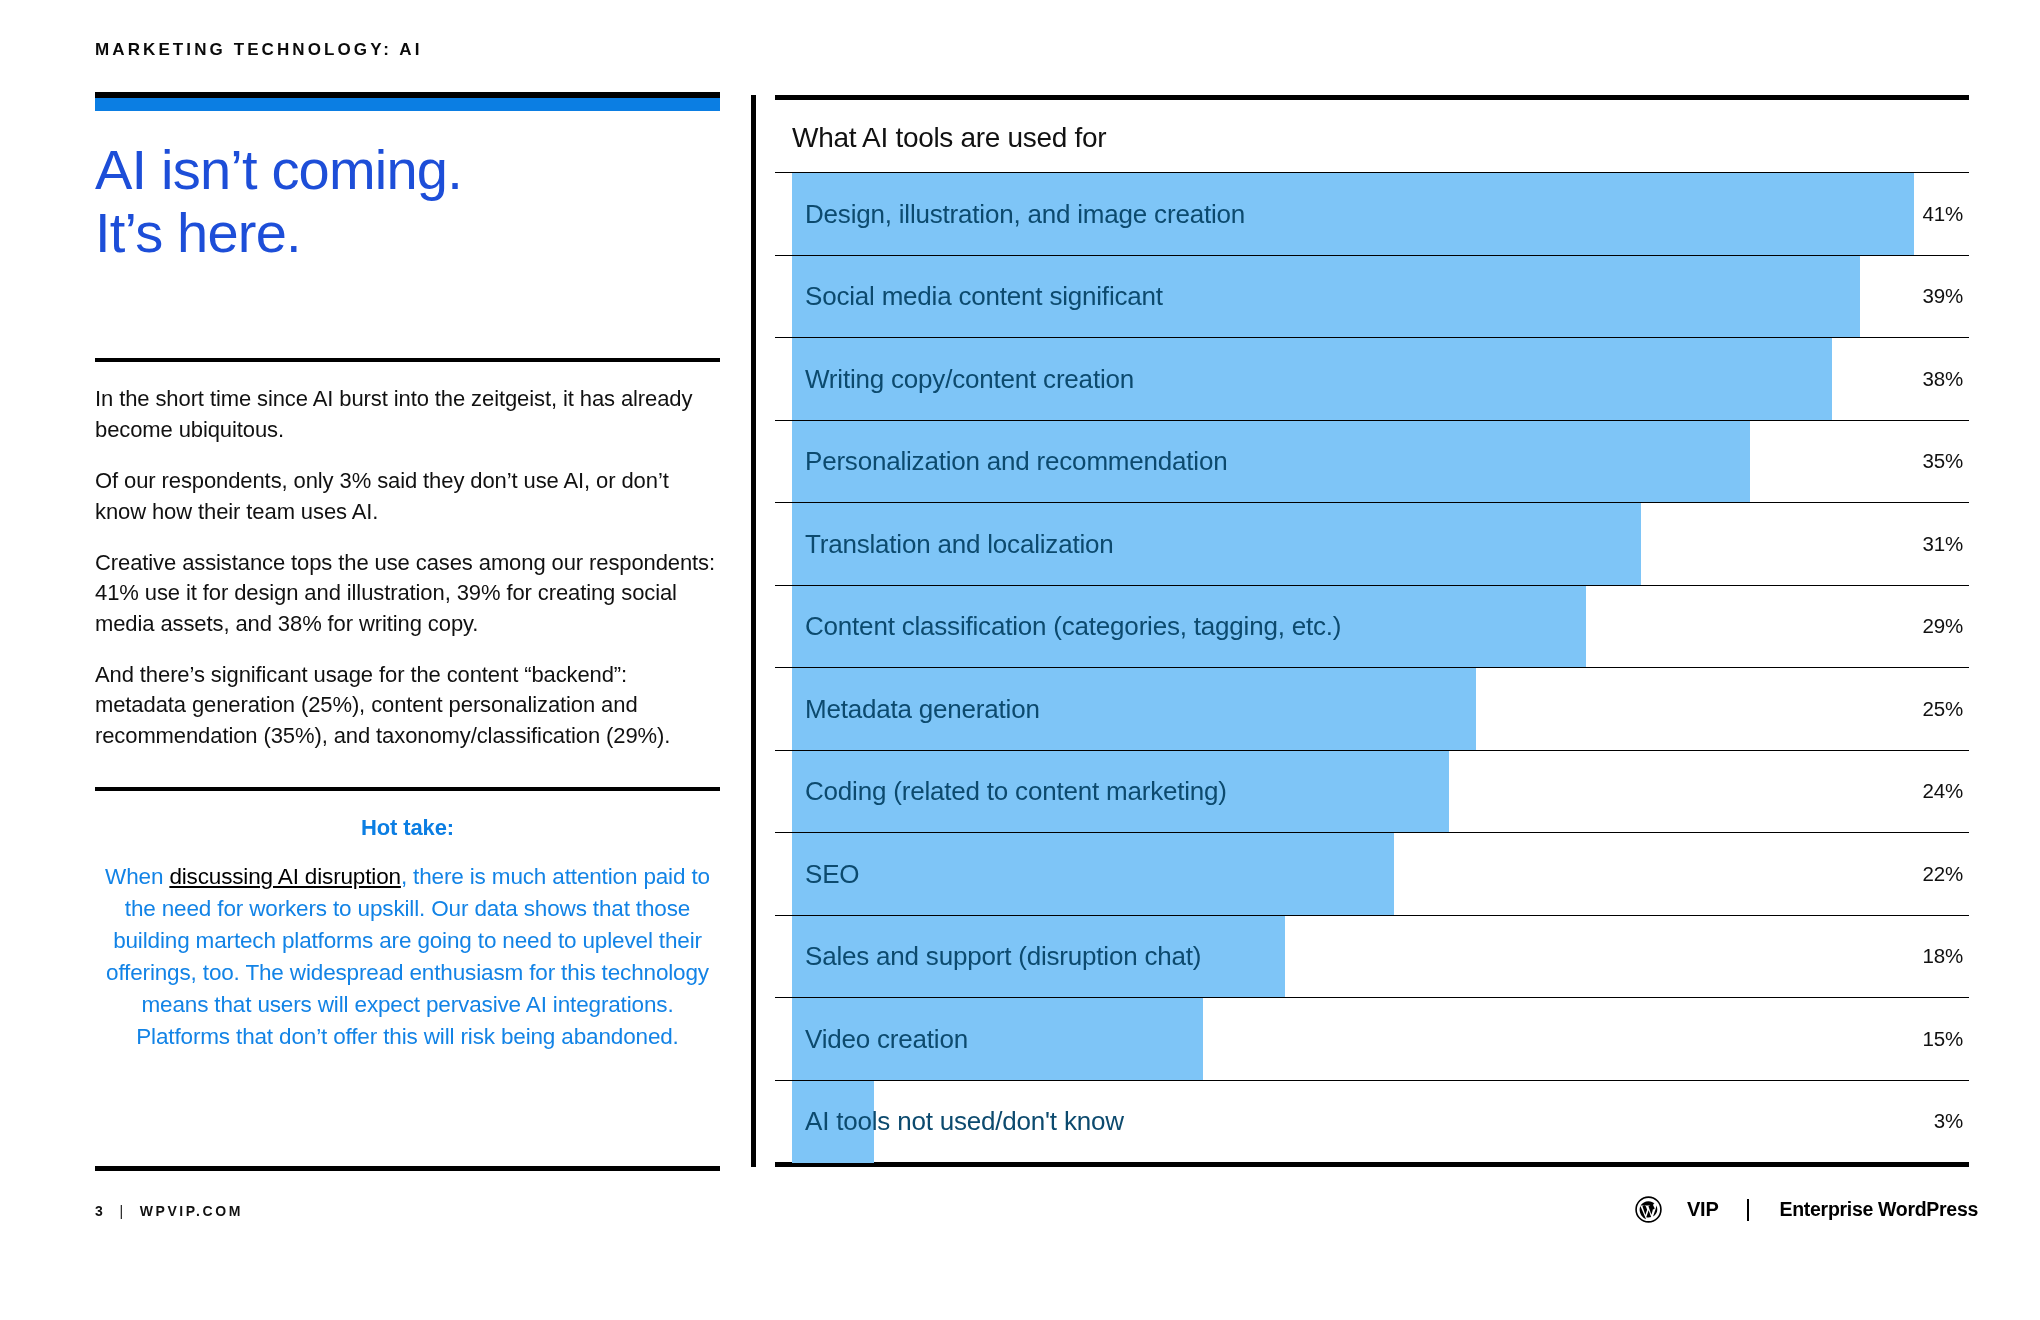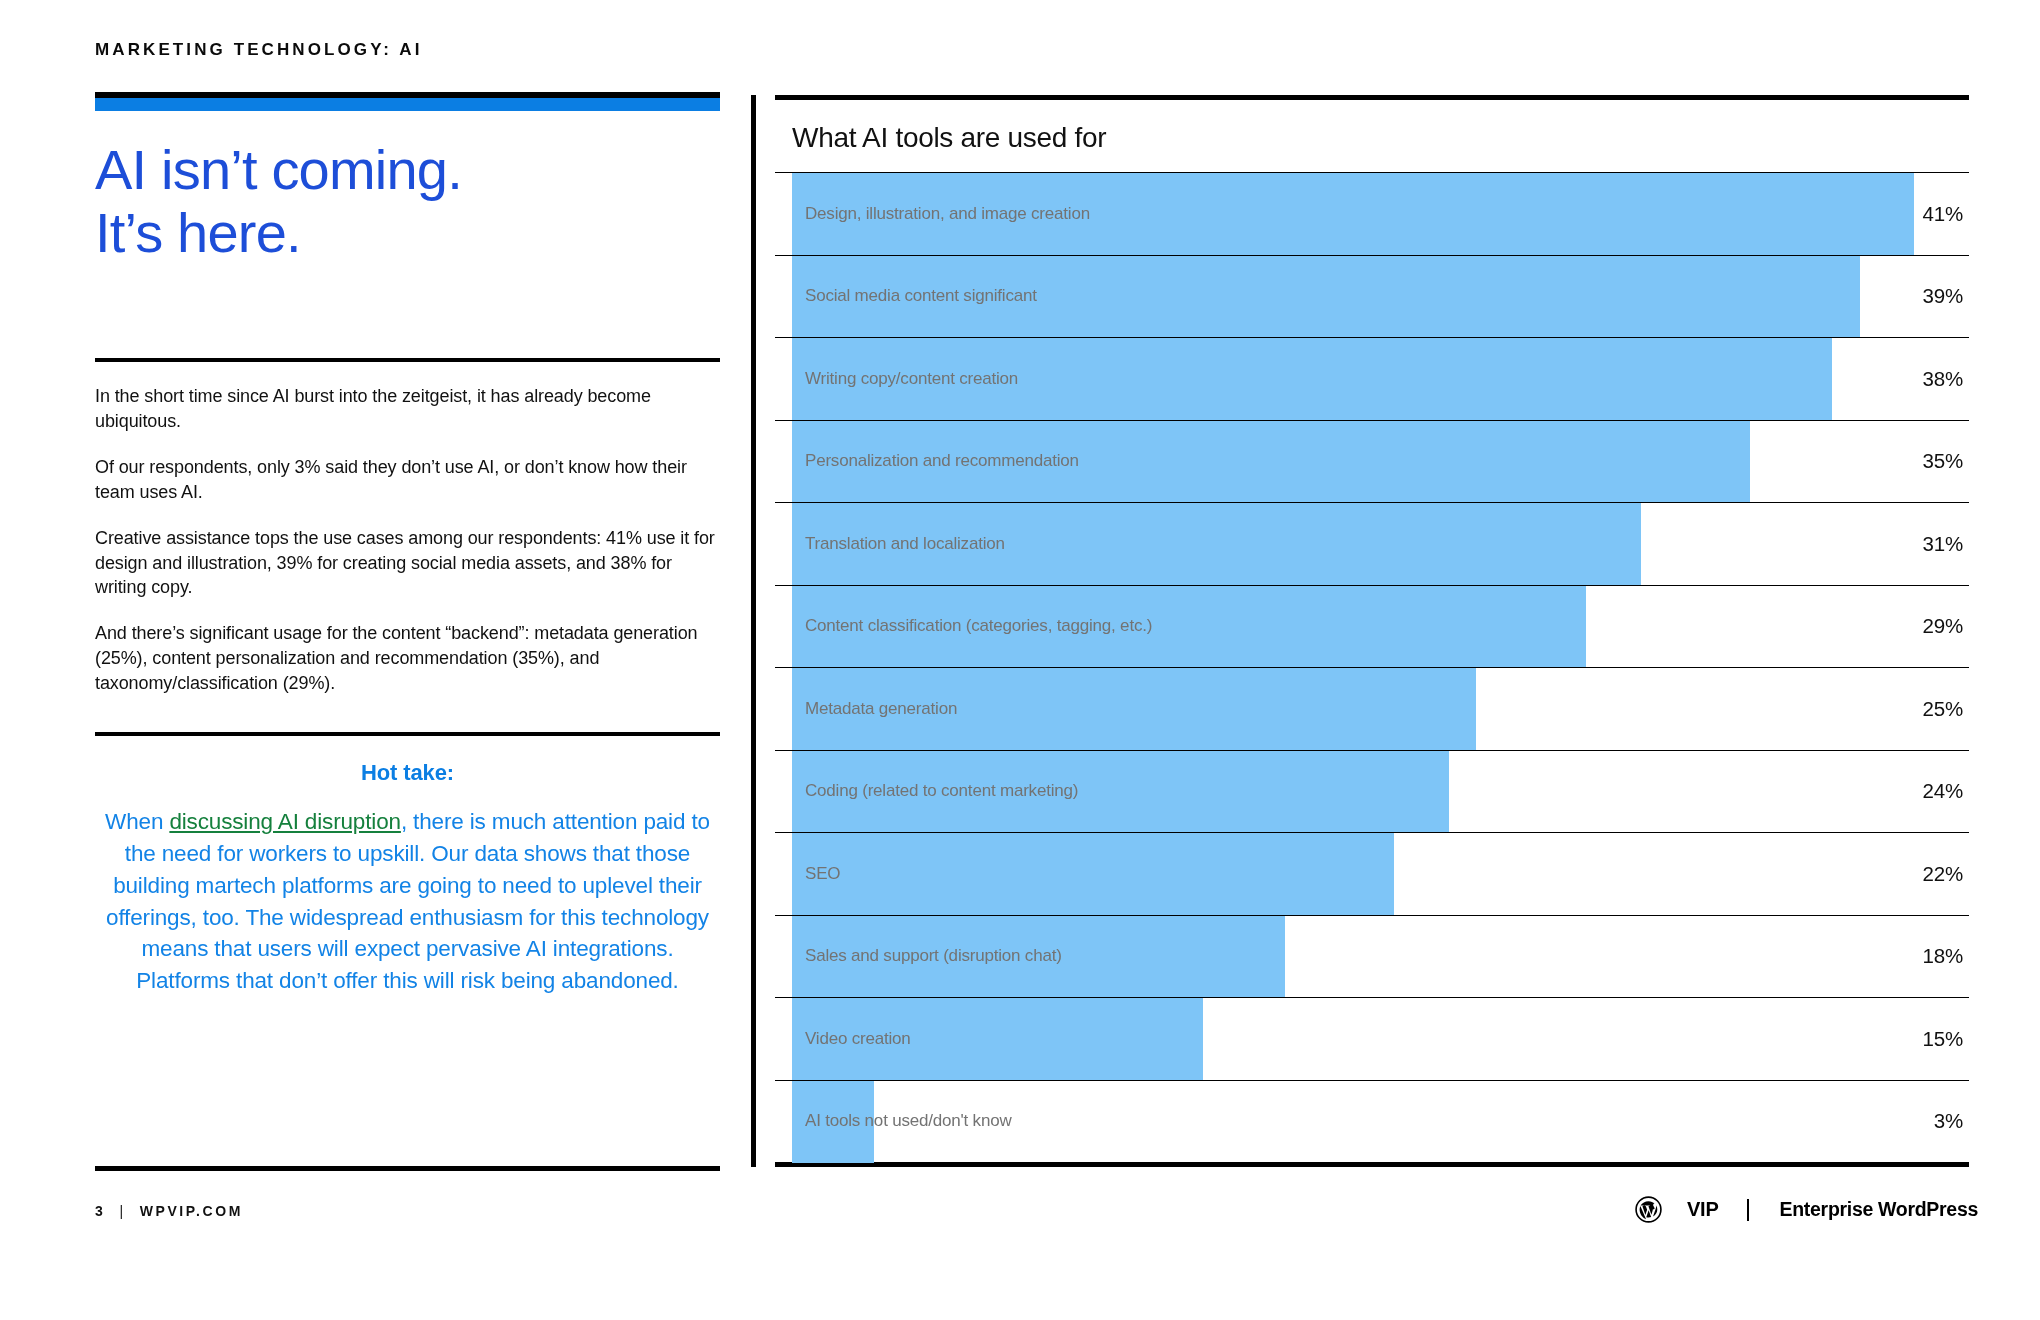--- a/index.html
+++ b/index.html
@@ -30,37 +30,37 @@
     margin-top: 28px;
     font-size: 56px; line-height: 1.12;
     font-weight: 400; letter-spacing: -0.8px; color: #1d4ed8;
   }
   .headline .l2 { display: block; }
 
   .head-gap { height: 94px; }
 
   .body-block { padding-top: 22px; }
   .body-p {
-    font-size: 18px; line-height: 1.38;
+    font-size: 22px; line-height: 1.38;
     color: #111; margin-bottom: 21px; letter-spacing: -0.1px;
   }
   .body-p:last-child { margin-bottom: 12px; }
   .body-block-pad { padding-bottom: 24px; }
 
   
   .hottake { padding-top: 24px; text-align: center; }
   .hottake-title {
     font-size: 22px; font-weight: 700; color: #0b7ee3;
     margin-bottom: 20px; letter-spacing: -0.1px;
   }
   .hottake-body {
     font-size: 22.5px; line-height: 1.42; color: #1283e6;
     letter-spacing: -0.15px;
   }
-  .hottake-body .lnk { color: #15803d; }
+  .hottake-body .lnk { color: #000000; }
 
   
   .left-bottom-rule {
     position: absolute; left: 95px; top: 1166px; width: 625px;
     height: 5px; background: #000;
   }
 
   
   .footer-left {
     position: absolute; left: 95px; top: 1203px;
@@ -99,21 +99,21 @@
     height: 82.5px;
     border-top: 1.6px solid #000;
   }
   .row .bar {
     position: absolute; left: 17px; top: 0;
     height: 82.5px; background: #7ec5f7;
   }
   .row .rlabel {
     position: absolute; left: 30px; top: 50%;
     transform: translateY(-50%);
-    font-size: 17px; color: #737373; white-space: nowrap;
+    font-size: 26px; color: #0c4a6e; white-space: nowrap;
     letter-spacing: -0.2px;
   }
   .row .rval {
     position: absolute; right: 6px; top: 50%;
     transform: translateY(-50%);
     font-size: 20.5px; color: #111; letter-spacing: -0.2px;
   }
   .chart-bottomrule { height: 5px; background: #000; width: 100%; margin-top: 0; }
 </style>
 </head>

